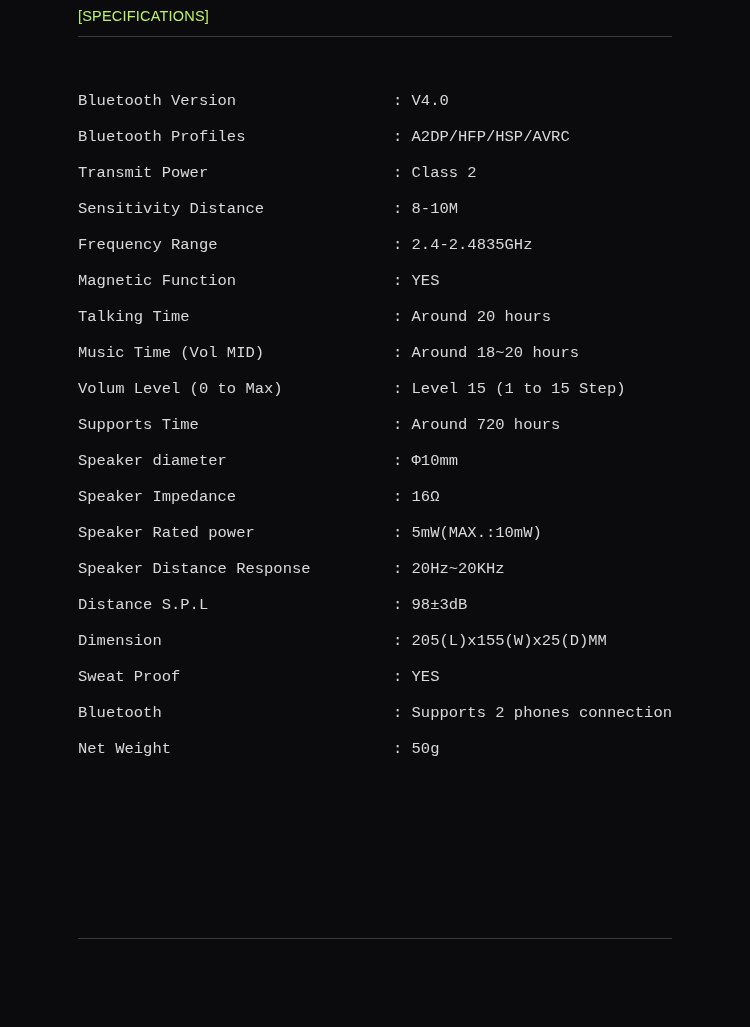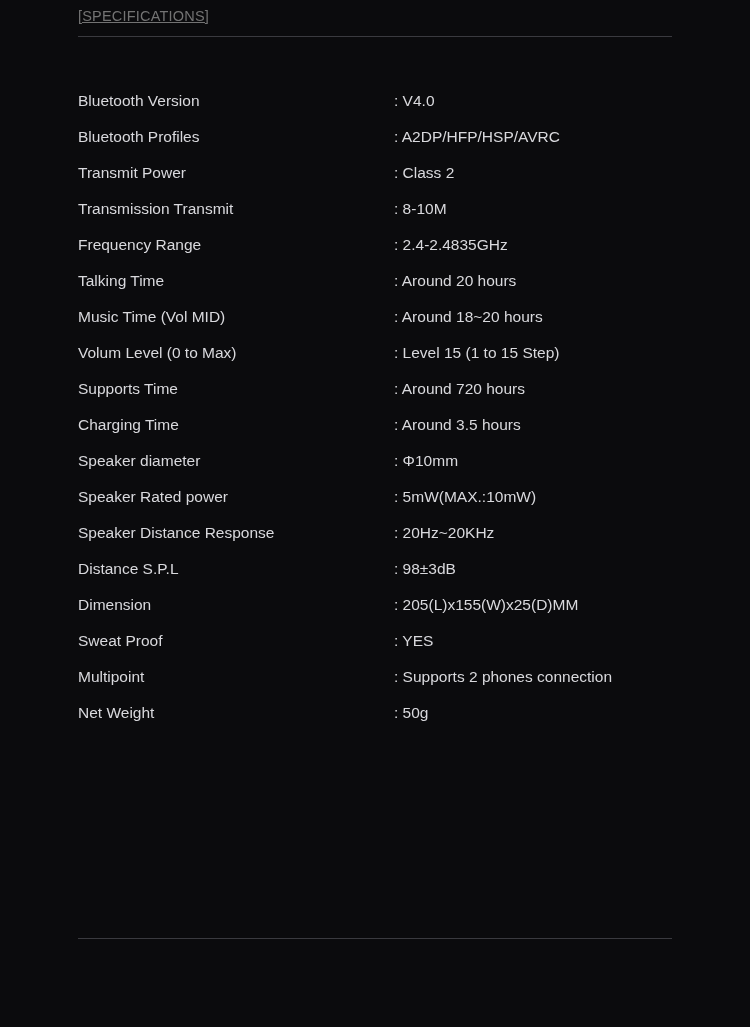--- a/index.html
+++ b/index.html
@@ -22,41 +22,41 @@
   }
   .spec-block {
     position: absolute;
     left: 78px;
     top: 8px;
     width: 594px;
   }
   .spec-title {
     font-size: 14.5px;
     letter-spacing: 0.2px;
-    color: #737373;
+    color: #bef264;
     padding-bottom: 12px;
-    text-decoration: underline;
   }
   .rule {
     height: 1px;
     background: #3a3a3f;
     width: 100%;
   }
   .rule-bottom {
     position: absolute;
     left: 78px;
     top: 938px;
     width: 594px;
     height: 1px;
     background: #3a3a3f;
   }
   .spec-table {
     margin-top: 46px;
     border-collapse: collapse;
     width: 100%;
+    font-family: Liberation Mono, monospace;
   }
   .spec-table td {
     font-size: 15.5px;
     color: #d9d9dd;
     padding: 0;
     height: 36px;
     vertical-align: middle;
     white-space: nowrap;
     font-weight: 400;
   }
@@ -85,50 +85,54 @@
           </tr>
           <tr>
             <td class="label">Bluetooth Profiles</td>
             <td class="value">: A2DP/HFP/HSP/AVRC</td>
           </tr>
           <tr>
             <td class="label">Transmit Power</td>
             <td class="value">: Class 2</td>
           </tr>
           <tr>
-            <td class="label">Transmission Transmit</td>
+            <td class="label">Sensitivity Distance</td>
             <td class="value">: 8-10M</td>
           </tr>
           <tr>
             <td class="label">Frequency Range</td>
             <td class="value">: 2.4-2.4835GHz</td>
+          </tr>
+          <tr>
+            <td class="label">Magnetic Function</td>
+            <td class="value">: YES</td>
           </tr>
           <tr>
             <td class="label">Talking Time</td>
             <td class="value">: Around 20 hours</td>
           </tr>
           <tr>
             <td class="label">Music Time (Vol MID)</td>
             <td class="value">: Around 18~20 hours</td>
           </tr>
           <tr>
             <td class="label">Volum Level (0 to Max)</td>
             <td class="value">: Level 15 (1 to 15 Step)</td>
           </tr>
           <tr>
             <td class="label">Supports Time</td>
             <td class="value">: Around 720 hours</td>
           </tr>
           <tr>
-            <td class="label">Charging Time</td>
-            <td class="value">: Around 3.5 hours</td>
+            <td class="label">Speaker diameter</td>
+            <td class="value">: Φ10mm</td>
           </tr>
           <tr>
-            <td class="label">Speaker diameter</td>
-            <td class="value">: Φ10mm</td>
+            <td class="label">Speaker Impedance</td>
+            <td class="value">: 16Ω</td>
           </tr>
           <tr>
             <td class="label">Speaker Rated power</td>
             <td class="value">: 5mW(MAX.:10mW)</td>
           </tr>
           <tr>
             <td class="label">Speaker Distance Response</td>
             <td class="value">: 20Hz~20KHz</td>
           </tr>
           <tr>
@@ -137,21 +141,21 @@
           </tr>
           <tr>
             <td class="label">Dimension</td>
             <td class="value">: 205(L)x155(W)x25(D)MM</td>
           </tr>
           <tr>
             <td class="label">Sweat Proof</td>
             <td class="value">: YES</td>
           </tr>
           <tr>
-            <td class="label">Multipoint</td>
+            <td class="label">Bluetooth</td>
             <td class="value">: Supports 2 phones connection</td>
           </tr>
           <tr>
             <td class="label">Net Weight</td>
             <td class="value">: 50g</td>
           </tr>
         </tbody>
     </table>
   </div>
 

